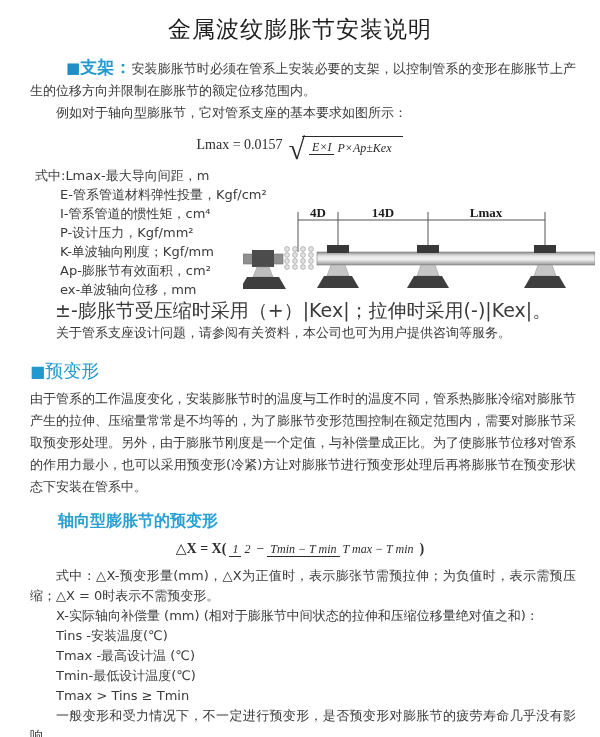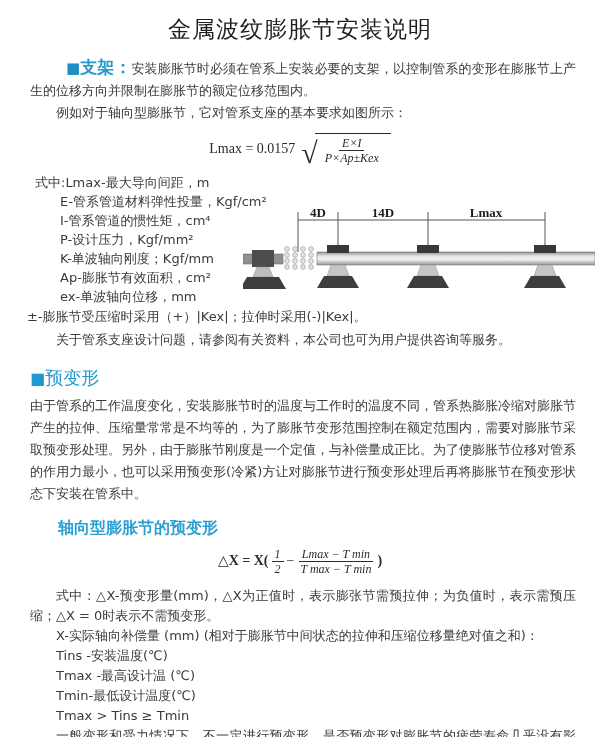--- a/index.html
+++ b/index.html
@@ -24,32 +24,32 @@
   .formula{
     text-align:center;font-family:"Liberation Serif","DejaVu Serif",serif;
     color:#2b2b2b;
   }
   .f1{margin-top:9px;font-size:14px;}
   .f-lhs{font-weight:400;margin-right:6px;}
   .sqrt{display:inline-flex;align-items:center;vertical-align:middle;}
   .rad{font-size:30px;line-height:0.85;margin-right:-3px;transform:translateY(3px);}
   .sq-content{border-top:1.4px solid #2b2b2b;padding:2px 6px 0 4px;}
   .frac{
-    display:inline-flex;flex-direction:column;align-items:center;vertical-align:middle;
+    display:inline-flex;align-items:center;vertical-align:middle;
     font-style:italic;font-size:12px;line-height:1.2;margin:0 3px;
   }
   .frac .num{border-bottom:1px solid #2b2b2b;padding:0 3px;}
   .frac .den{padding:0 3px;}
   .f2{margin-top:9px;font-size:14px;}
   .f2 .fx-pre,.f2 .fx-suf{font-weight:700;}
   
   .defs{margin:7px 0 0 35px;font-size:13px;line-height:19px;max-width:255px;}
   .defs p{margin:0;white-space:nowrap;}
   .defs p.ind{padding-left:25px;}
-  .pm-note{margin:1px 24px 0 27px;font-size:13px;line-height:20px;}
+  .pm-note{margin:1px 24px 0 55px;font-size:19px;line-height:20px;}
   .closing{margin:2px 24px 0 30px;font-size:13px;line-height:22px;text-indent:26px;}
   .h2{
     margin:16px 0 0 30px;font-size:18px;font-weight:400;color:#2199cf;line-height:22px;
   }
   .h2 .sq{font-size:16px;}
   .pre-para{margin-top:5px;}
   .h3{
     margin:13px 0 0 58px;font-size:16px;font-weight:700;color:#2a9fd4;line-height:20px;
   }
   .notes{margin:9px 24px 0 30px;font-size:13px;line-height:20px;text-align:justify;}
@@ -165,21 +165,21 @@
 
   <p class="para pre-para">由于管系的工作温度变化，安装膨胀节时的温度与工作时的温度不同，管系热膨胀冷缩对膨胀节产生的拉伸、压缩量常常是不均等的，为了膨胀节变形范围控制在额定范围内，需要对膨胀节采取预变形处理。另外，由于膨胀节刚度是一个定值，与补偿量成正比。为了使膨胀节位移对管系的作用力最小，也可以采用预变形(冷紧)方让对膨胀节进行预变形处理后再将膨胀节在预变形状态下安装在管系中。</p>
 
   <h3 class="h3">轴向型膨胀节的预变形</h3>
 
   <div class="formula f2">
     <span class="fx-pre">△X = X(</span><span class="frac">
         <span class="num">1</span>
         <span class="den">2</span>
       </span><span>−</span><span class="frac">
-        <span class="num">Lmax − T min</span>
+        <span class="num">Tmin − T min</span>
         <span class="den">T max − T min</span>
       </span><span class="fx-suf">)</span>
   </div>
 
   <div class="notes">
     <p>式中：△X-预变形量(mm)，△X为正值时，表示膨张节需预拉伸；为负值时，表示需预压缩；△X = 0时表示不需预变形。</p>
     <p>X-实际轴向补偿量 (mm) (相对于膨胀节中间状态的拉伸和压缩位移量绝对值之和)：</p>
     <p>Tins -安装温度(℃)</p>
     <p>Tmax -最高设计温 (℃)</p>
     <p>Tmin-最低设计温度(℃)</p>

